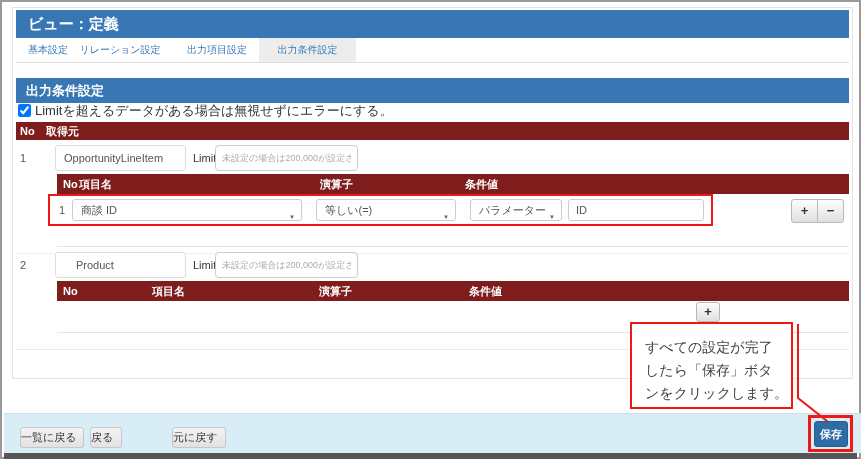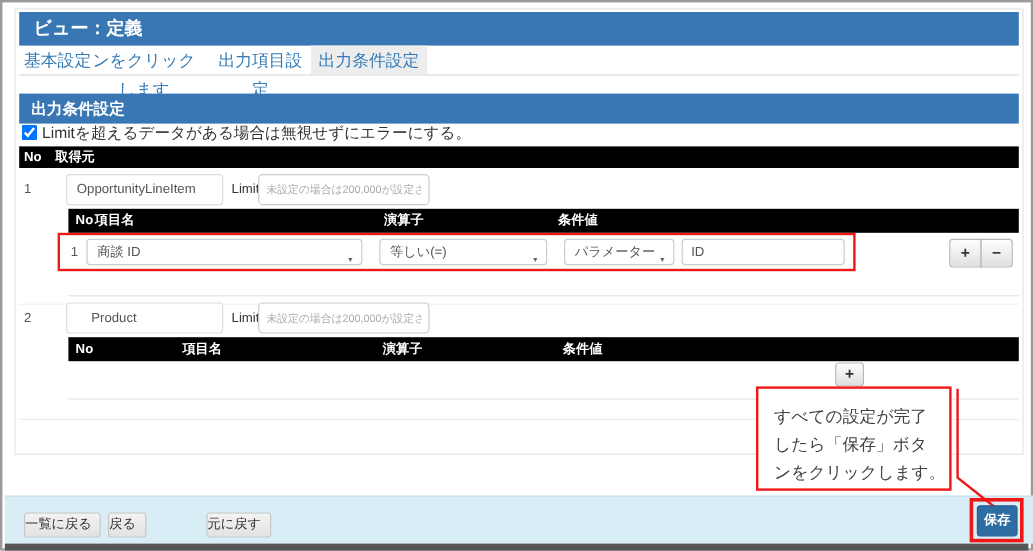--- a/index.html
+++ b/index.html
@@ -17,35 +17,35 @@
   
   .panel { left:10px; top:5px; width:841px; height:372px; border:1px solid #e4e4e4; background:#fff; }
 
   
   .page-header { left:14px; top:8px; width:833px; height:28px; background:#3877b3;
     color:#fff; font-size:15px; font-weight:bold; line-height:28px; padding-left:12px; }
   .section-header { left:14px; top:76px; width:833px; height:25px; background:#3877b3;
     color:#fff; font-size:13px; font-weight:bold; line-height:25px; padding-left:10px; }
 
   
-  .tab { top:36px; height:24px; line-height:24px; text-align:center; font-size:14px;
+  .tab { top:36px; height:24px; line-height:24px; text-align:center; font-size:10px;
     color:#337ab7; cursor:pointer; }
   .tab-underline { left:14px; top:60px; width:833px; height:1px; background:#ddd; }
   .tab.active { background:#ededed; }
   .tab1 { left:16px; width:60px; }
   .tab2 { left:70px; width:96px; }
   .tab3 { left:174px; width:82px;text-align:center; }
   .tab4 { left:257px; width:97px; }
 
   
   .limit-check { left:16px; top:102px; width:13px; height:13px; }
   .limit-check-label { left:33px; top:102px; font-size:13px; color:#333; line-height:14px; }
 
   
-  .thead { background:#000000; color:#fff; font-size:11px; font-weight:bold; }
+  .thead { background:#7f1d1d; color:#fff; font-size:11px; font-weight:bold; }
   .thead span { position:absolute; line-height:18px; }
   .outer-thead { left:14px; top:120px; width:833px; height:18px; }
   .outer-thead .c-no { left:4px; }
   .outer-thead .c-src { left:30px; }
   .cond-thead { height:20px; }
   .cond-thead span { line-height:20px; }
   .cond-thead-1 { left:55px; top:172px; width:792px; }
   .cond-thead-1 .c-no { left:6px; }
   .cond-thead-1 .c-field { left:22px; }
   .cond-thead-1 .c-op { left:263px; }
@@ -127,21 +127,21 @@
 
 <div class="abs frame">
 
   <div class="abs panel"></div>
 
   <div class="abs page-header">
     <span>ビュー：定義</span>
   </div>
 
   <div class="abs tab tab1">基本設定</div>
-  <div class="abs tab tab2">ンをクリックします</div>
+  <div class="abs tab tab2">リレーション設定</div>
   <div class="abs tab tab3">出力項目設定</div>
   <div class="abs tab tab4 active">出力条件設定</div>
   <div class="abs tab-underline"></div>
 
   <div class="abs section-header">
     <span>出力条件設定</span>
   </div>
 
   <input type="checkbox" class="abs limit-check" checked="checked" style="">
   <div class="abs limit-check-label">Limitを超えるデータがある場合は無視せずにエラーにする。</div>

